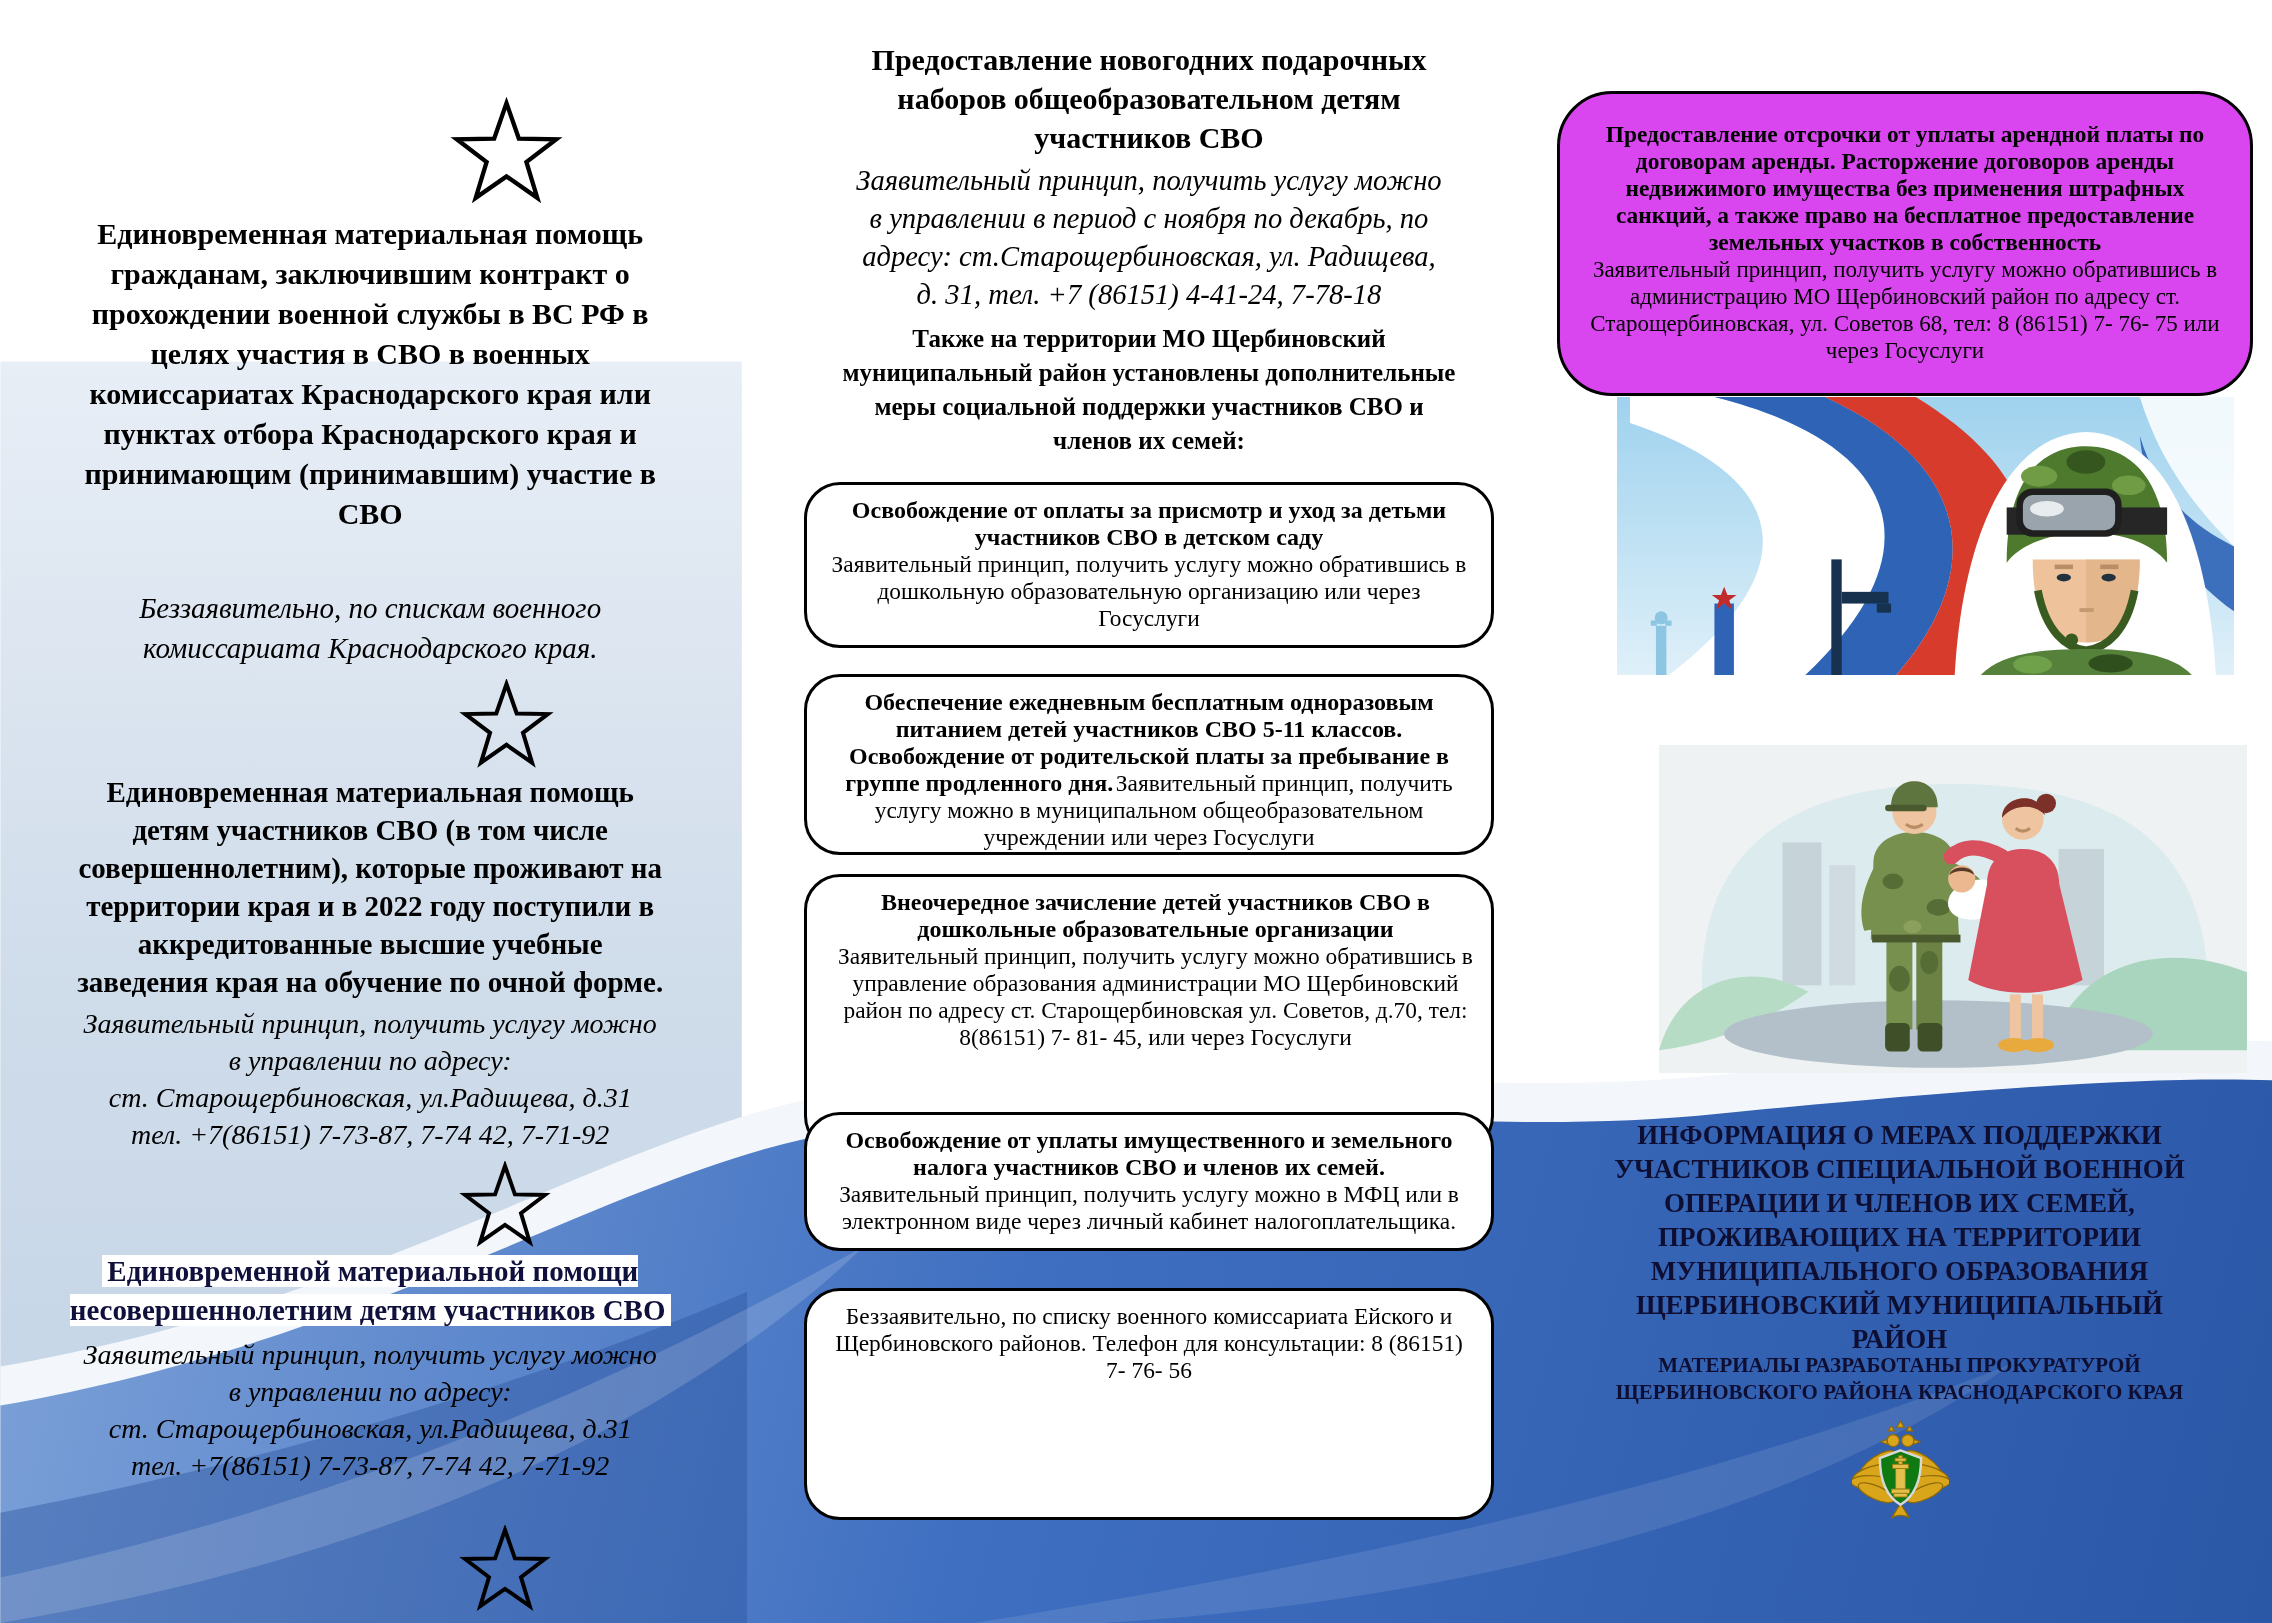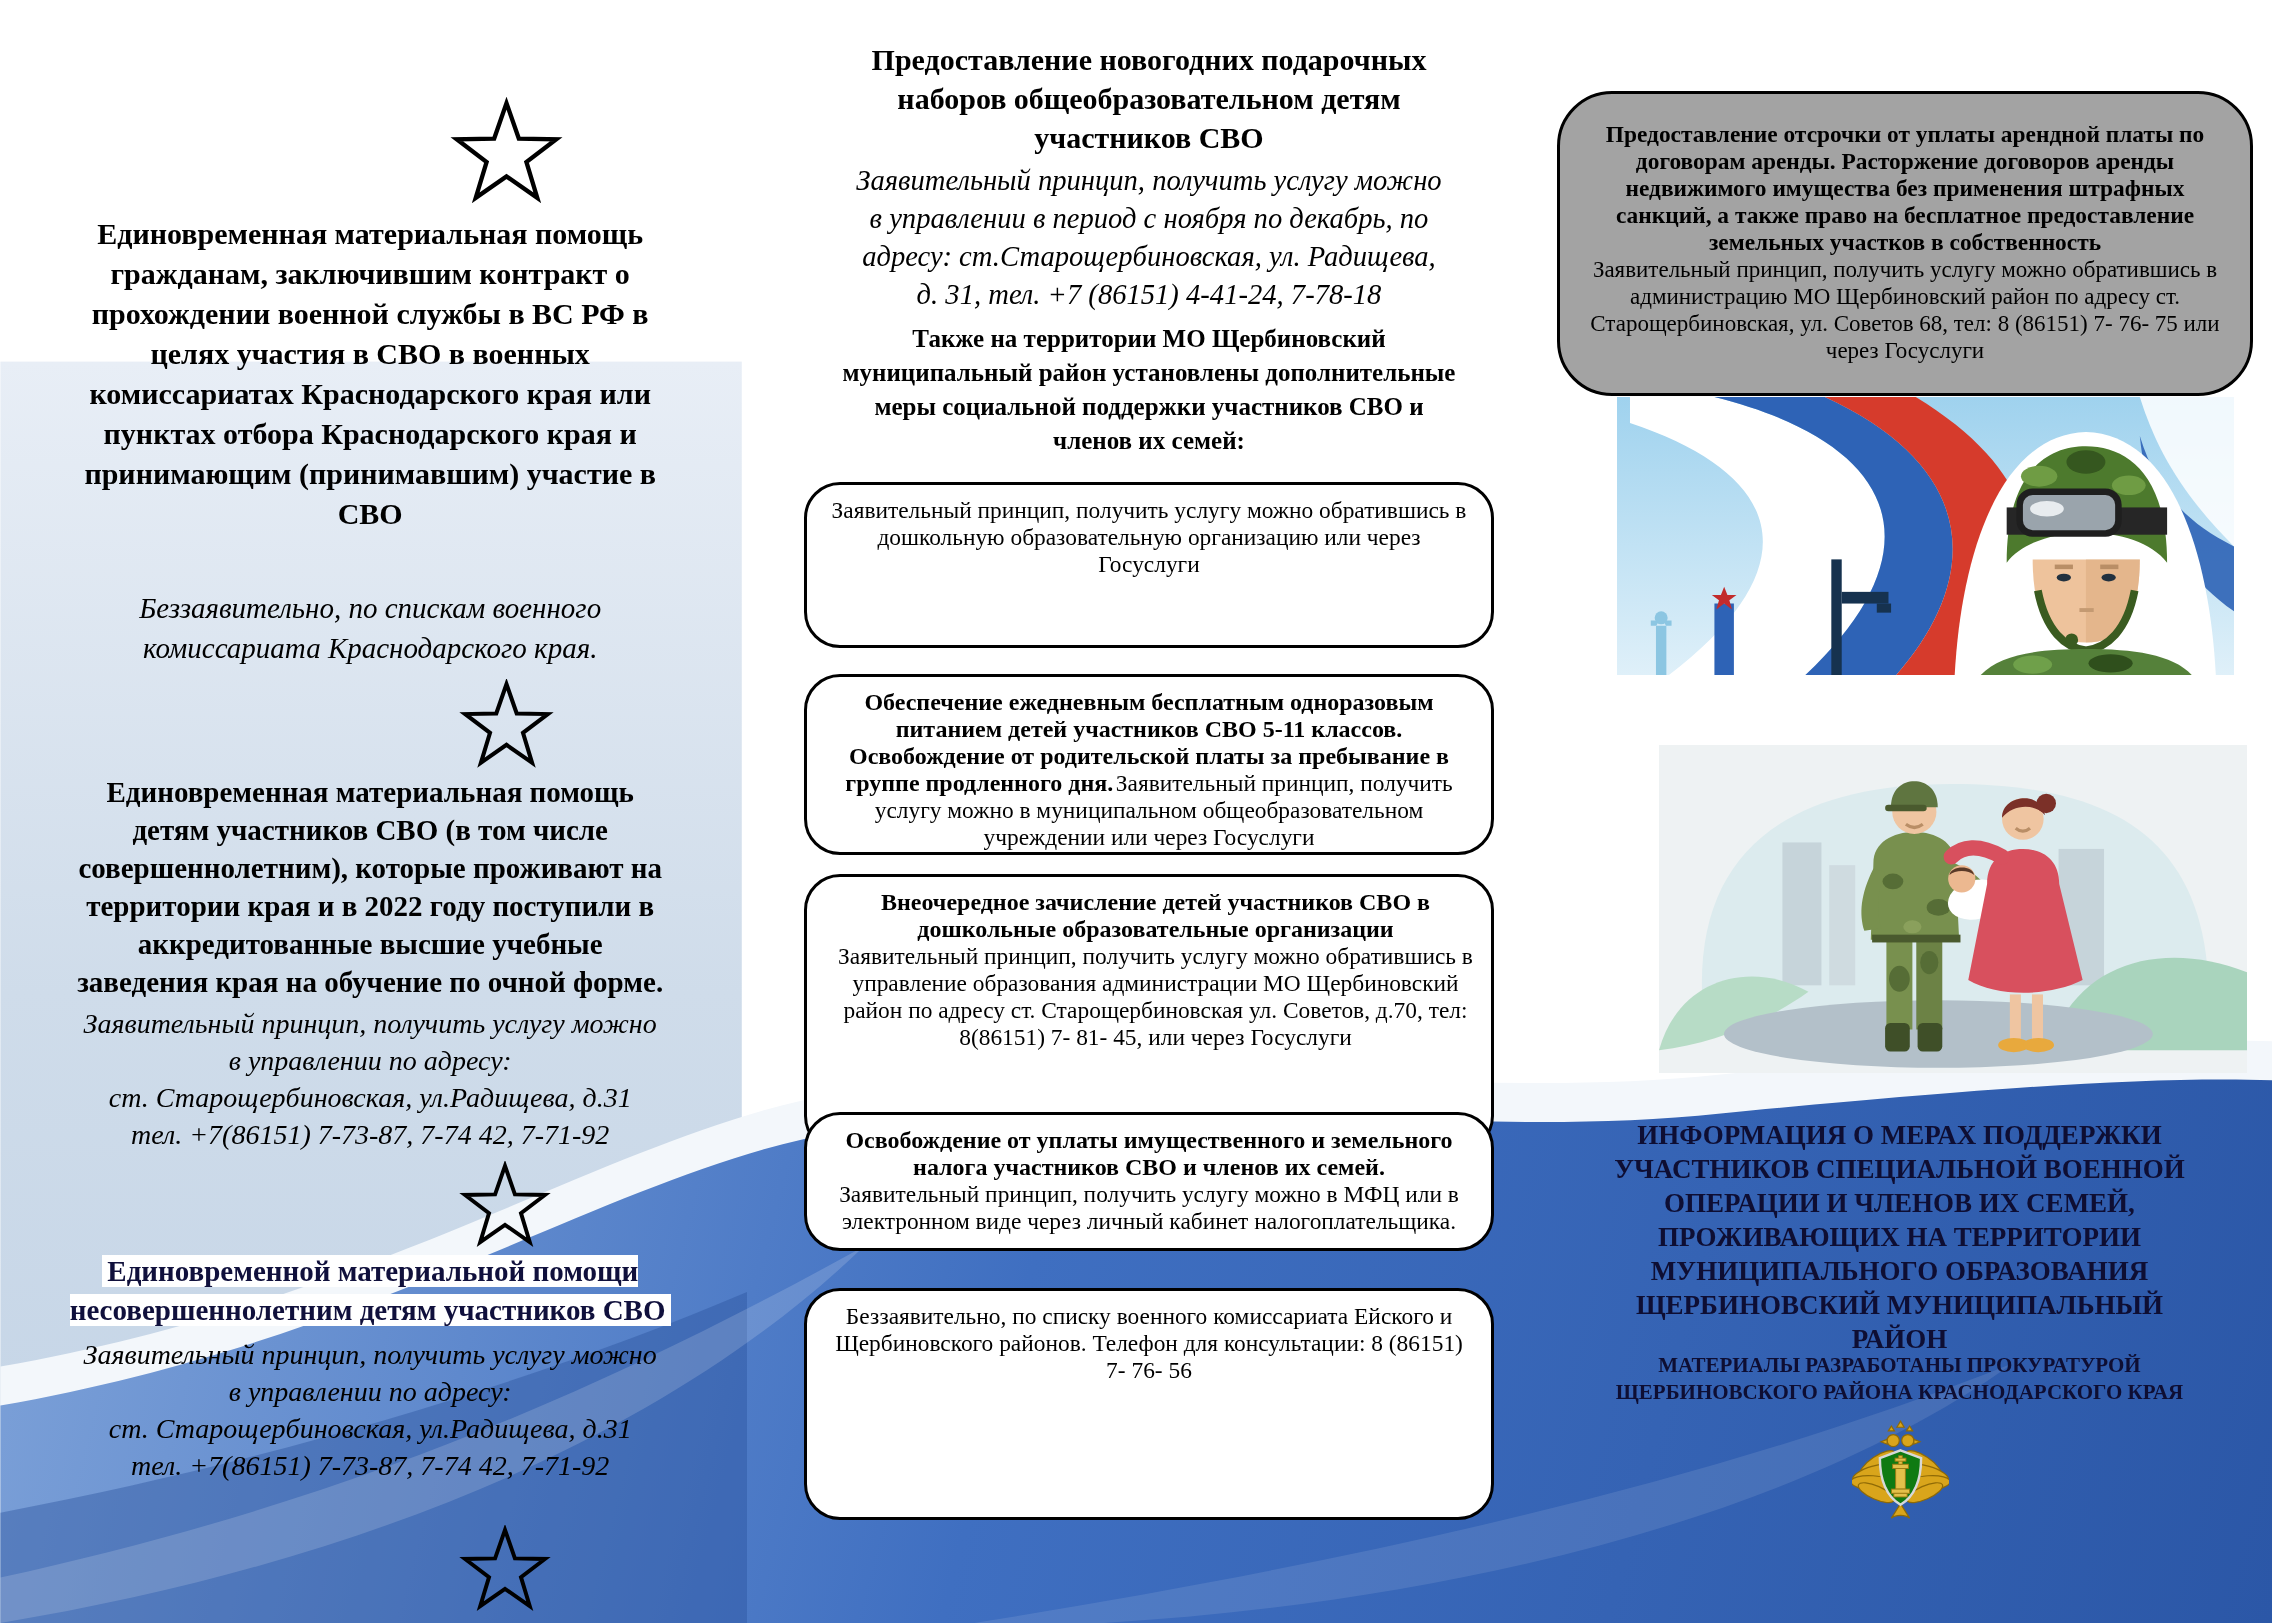--- a/index.html
+++ b/index.html
@@ -26,21 +26,21 @@
     position:absolute;left:804px;width:690px;background:#ffffff;
     border:3.2px solid #000;border-radius:36px;
     padding:11.7px 18px;box-sizing:border-box;text-align:center;color:#000;
   }
   .box-title{display:block;font-weight:bold;font-size:24px;line-height:27px;}
   .box-body{display:block;font-size:23.4px;line-height:27px;}
   #boxes .box:nth-child(2) .box-title,
   #boxes .box:nth-child(2) .box-body{display:inline;}
   
   .rent-box{
-    position:absolute;left:1557px;top:91px;width:696px;height:305px;background:#a3a3a3;
+    position:absolute;left:1557px;top:91px;width:696px;height:305px;background:#d946ef;
     border:3.2px solid #000;border-radius:55px;padding:27px 30px;box-sizing:border-box;
     text-align:center;color:#000;
   }
   .rent-title{display:block;font-weight:bold;font-size:23.4px;line-height:27px;}
   .rent-body{display:block;font-size:23px;line-height:27px;}
   .r-title{left:1523px;width:753px;text-align:center;color:#0e0e33;font-weight:bold;font-size:27px;line-height:34px;}
   .r-sub{left:1523px;width:753px;text-align:center;color:#0e0e33;font-weight:bold;font-size:21px;line-height:27px;}
   svg{display:block;}
 </style>
 </head>
@@ -133,20 +133,21 @@
 адресу: ст.Старощербиновская,   ул. Радищева,
 д. 31,    тел. +7 (86151) 4-41-24, 7-78-18</div>
 
     <div class="abs mc-block mc-also ml" style="top:322px;">Также на территории МО Щербиновский
 муниципальный район установлены дополнительные
 меры социальной поддержки участников СВО и
 членов их семей:</div>
 
     <div id="boxes">
       <div class="box" style="top:482px;height:166px;">
+        <span class="box-title">Освобождение от оплаты за присмотр и уход за детьми участников СВО в детском саду</span>
         <span class="box-body">Заявительный принцип, получить услугу можно обратившись в дошкольную образовательную организацию или через Госуслуги</span>
       </div>
       <div class="box" style="top:674px;height:181px;">
         <span class="box-title">Обеспечение ежедневным бесплатным одноразовым питанием детей участников СВО 5-11 классов. Освобождение от родительской платы за пребывание в группе продленного дня.</span>
         <span class="box-body"> Заявительный принцип, получить услугу можно в муниципальном общеобразовательном учреждении или через Госуслуги</span>
       </div>
       <div class="box" style="top:874px;height:278px;padding-left:31px;">
         <span class="box-title">Внеочередное зачисление детей участников СВО в дошкольные образовательные организации</span>
         <span class="box-body">Заявительный принцип, получить услугу можно обратившись в управление образования администрации МО Щербиновский район по адресу ст. Старощербиновская ул. Советов, д.70, тел: 8(86151) 7- 81- 45, или через Госуслуги</span>
       </div>

